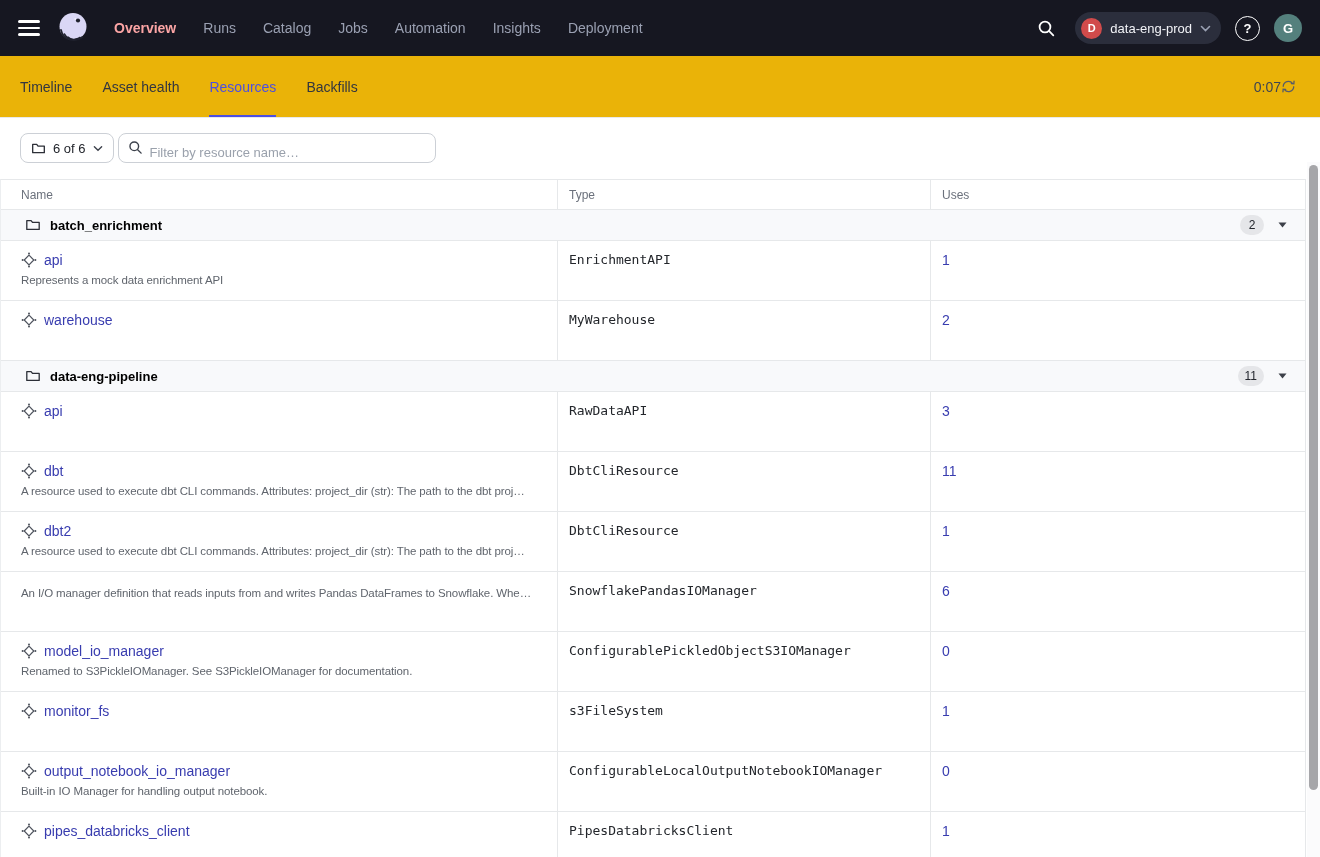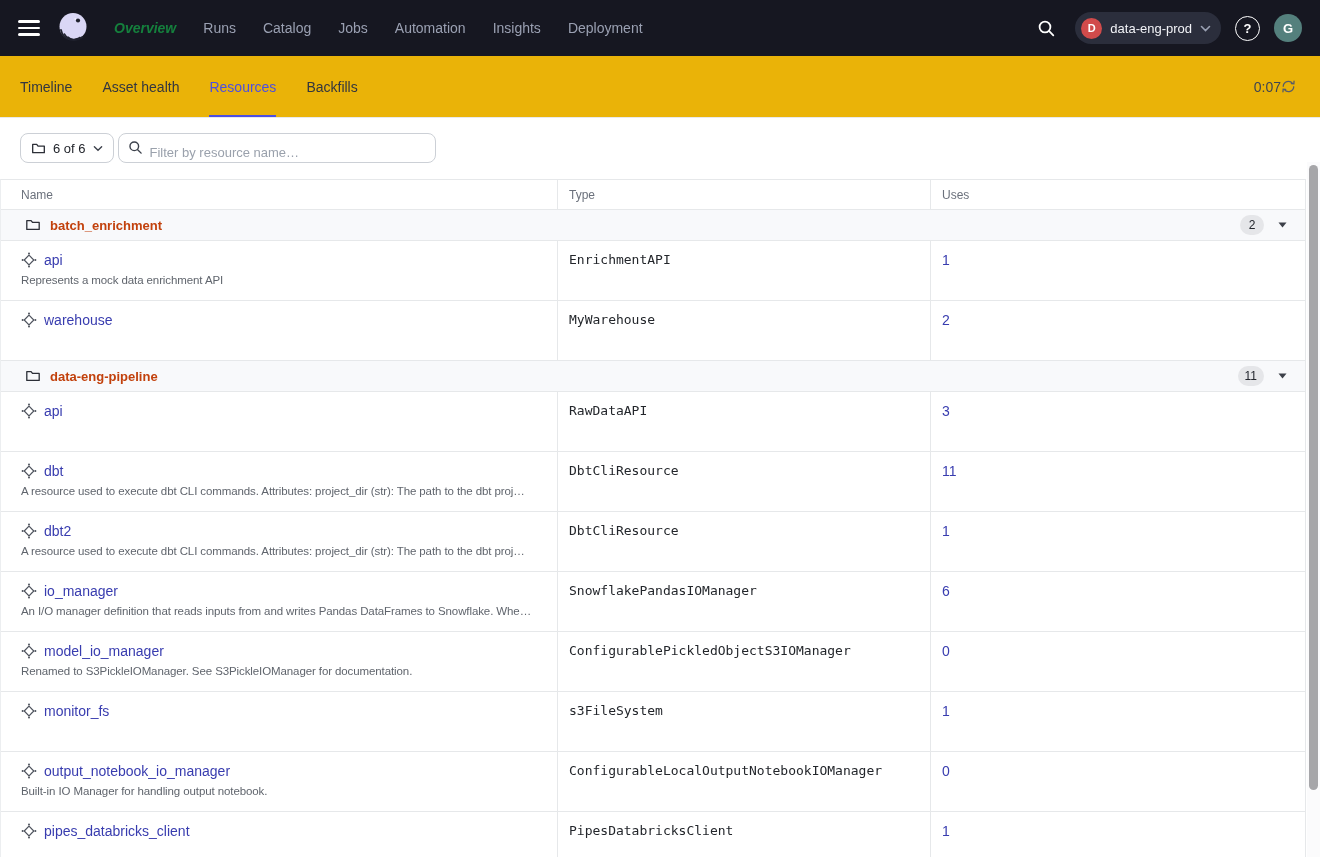--- a/index.html
+++ b/index.html
@@ -7,21 +7,21 @@
     font-family:"Liberation Sans", sans-serif; }
 
   
   .topnav { height:56px; background:var(--nav-bg); display:flex; align-items:center;
     padding:0 18px; color:#fff; }
   .hamburger { width:22px; display:flex; flex-direction:column; gap:4px; cursor:pointer; margin-right:14px; }
   .hamburger span { display:block; height:2.5px; background:#fff; border-radius:2px; }
   .logo { width:38px; height:38px; margin-right:22px; }
   .nav-items { display:flex; align-items:center; gap:27px; }
   .nav-item { font-size:14px; font-weight:500; color:#9aa0b2; cursor:pointer; }
-  .nav-item.active { color:#15803d; font-weight:600;font-style:italic; }
+  .nav-item.active { color:#fca5a5; font-weight:600; }
   .topnav-right { margin-left:auto; display:flex; align-items:center; gap:14px; }
   .nav-search { width:30px; height:30px; display:flex; align-items:center; justify-content:center; cursor:pointer; }
   .ws-pill { height:32px; background:#2b2e3c; border-radius:16px; display:flex; align-items:center;
     gap:8px; padding:0 10px 0 6px; cursor:pointer; }
   .ws-badge { width:21px; height:21px; border-radius:50%; background:var(--ws-red); color:#fff;
     font-size:11px; font-weight:700; display:flex; align-items:center; justify-content:center; }
   .ws-label { font-size:13px; font-weight:500; color:#f2f3f7; }
   .help-btn { width:25px; height:25px; border:1.7px solid #fff; border-radius:50%; color:#fff;
     font-size:13px; font-weight:700; display:flex; align-items:center; justify-content:center; cursor:pointer; }
   .avatar { width:28px; height:28px; border-radius:50%; background:var(--avatar-teal); color:#fff;
@@ -55,21 +55,21 @@
     border-right:1px solid #e6e8ea; }
   .thead { display:grid; grid-template-columns:557px 373px 1fr; height:30px;
     border-bottom:1px solid #e6e8ea; }
   .thead .th { font-size:12px; color:#6b717c; display:flex; align-items:center; padding-left:11px;
     border-right:1px solid #e6e8ea; }
   .thead .th:first-child { padding-left:20px; }
   .thead .th:last-child { border-right:none; }
 
   .group-row { height:31px; background:#f8f9fb; border-bottom:1px solid #e6e8ea; display:flex;
     align-items:center; padding:0 12px 0 24px; gap:9px; cursor:pointer; }
-  .group-name { font-size:13px; font-weight:700; color:#c2410c; }
+  .group-name { font-size:13px; font-weight:700; color:#000000; }
   .group-right { margin-left:auto; display:flex; align-items:center; gap:14px; }
   .count-badge { min-width:24px; height:20px; padding:0 7px; border-radius:10px; background:var(--badge-bg);
     color:#23262d; font-size:12px; font-weight:500; display:flex; align-items:center; justify-content:center; }
   .group-caret { display:flex; align-items:center; cursor:pointer; padding-right:6px; }
 
   .data-row { display:grid; grid-template-columns:557px 373px 1fr; height:60px;
     border-bottom:1px solid #e6e8ea; background:#fff; }
   .cell { border-right:1px solid #e6e8ea; overflow:hidden; }
   .cell:last-child { border-right:none; }
   .name-cell { padding:10px 16px 0 20px; }
@@ -286,30 +286,20 @@
             </svg>
             <a href="#" class="res-link">dbt2</a>
           </div>
           <div class="res-desc">A resource used to execute dbt CLI commands. Attributes: project_dir (str): The path to the dbt proj…</div>
         </div>
         <div class="cell type-cell">DbtCliResource</div>
         <div class="cell uses-cell"><a href="#" class="uses-link">1</a></div>
       </div>
       <div class="data-row">
         <div class="cell name-cell">
-          <div class="name-line">
-            <svg width="16" height="16" viewBox="0 0 16 16">
-              <path d="M8 3.2 L12.8 8 L8 12.8 L3.2 8 Z" fill="none" stroke="#4d525c" stroke-width="1.2"></path>
-              <circle cx="8" cy="1.6" r="1" fill="#4d525c"></circle>
-              <circle cx="14.4" cy="8" r="1" fill="#4d525c"></circle>
-              <circle cx="8" cy="14.4" r="1" fill="#4d525c"></circle>
-              <circle cx="1.6" cy="8" r="1" fill="#4d525c"></circle>
-            </svg>
-            <a href="#" class="res-link">io_manager</a>
-          </div>
           <div class="res-desc">An I/O manager definition that reads inputs from and writes Pandas DataFrames to Snowflake. Whe…</div>
         </div>
         <div class="cell type-cell">SnowflakePandasIOManager</div>
         <div class="cell uses-cell"><a href="#" class="uses-link">6</a></div>
       </div>
       <div class="data-row">
         <div class="cell name-cell">
           <div class="name-line">
             <svg width="16" height="16" viewBox="0 0 16 16">
               <path d="M8 3.2 L12.8 8 L8 12.8 L3.2 8 Z" fill="none" stroke="#4d525c" stroke-width="1.2"></path>

